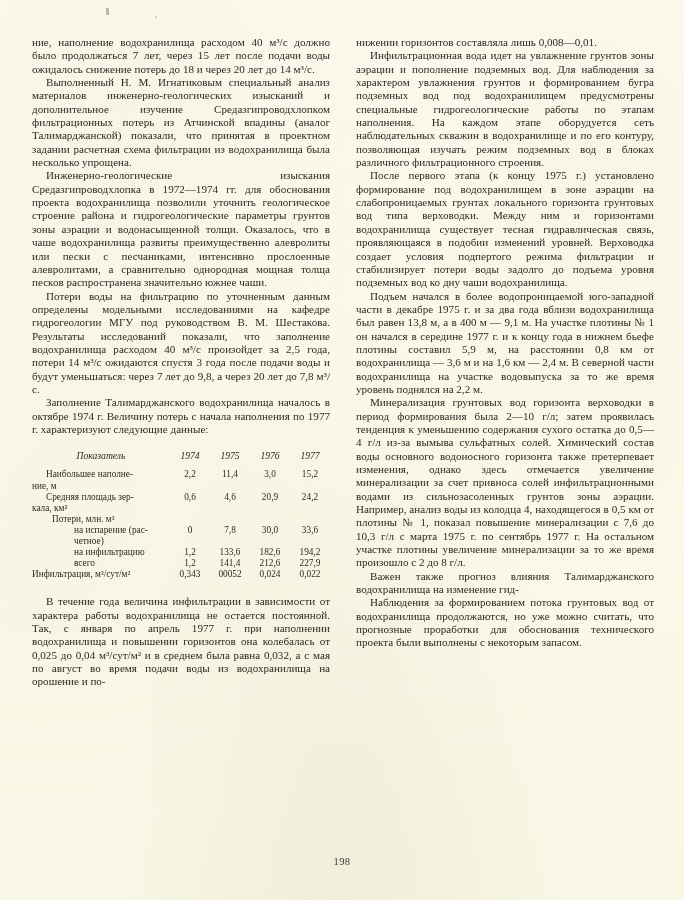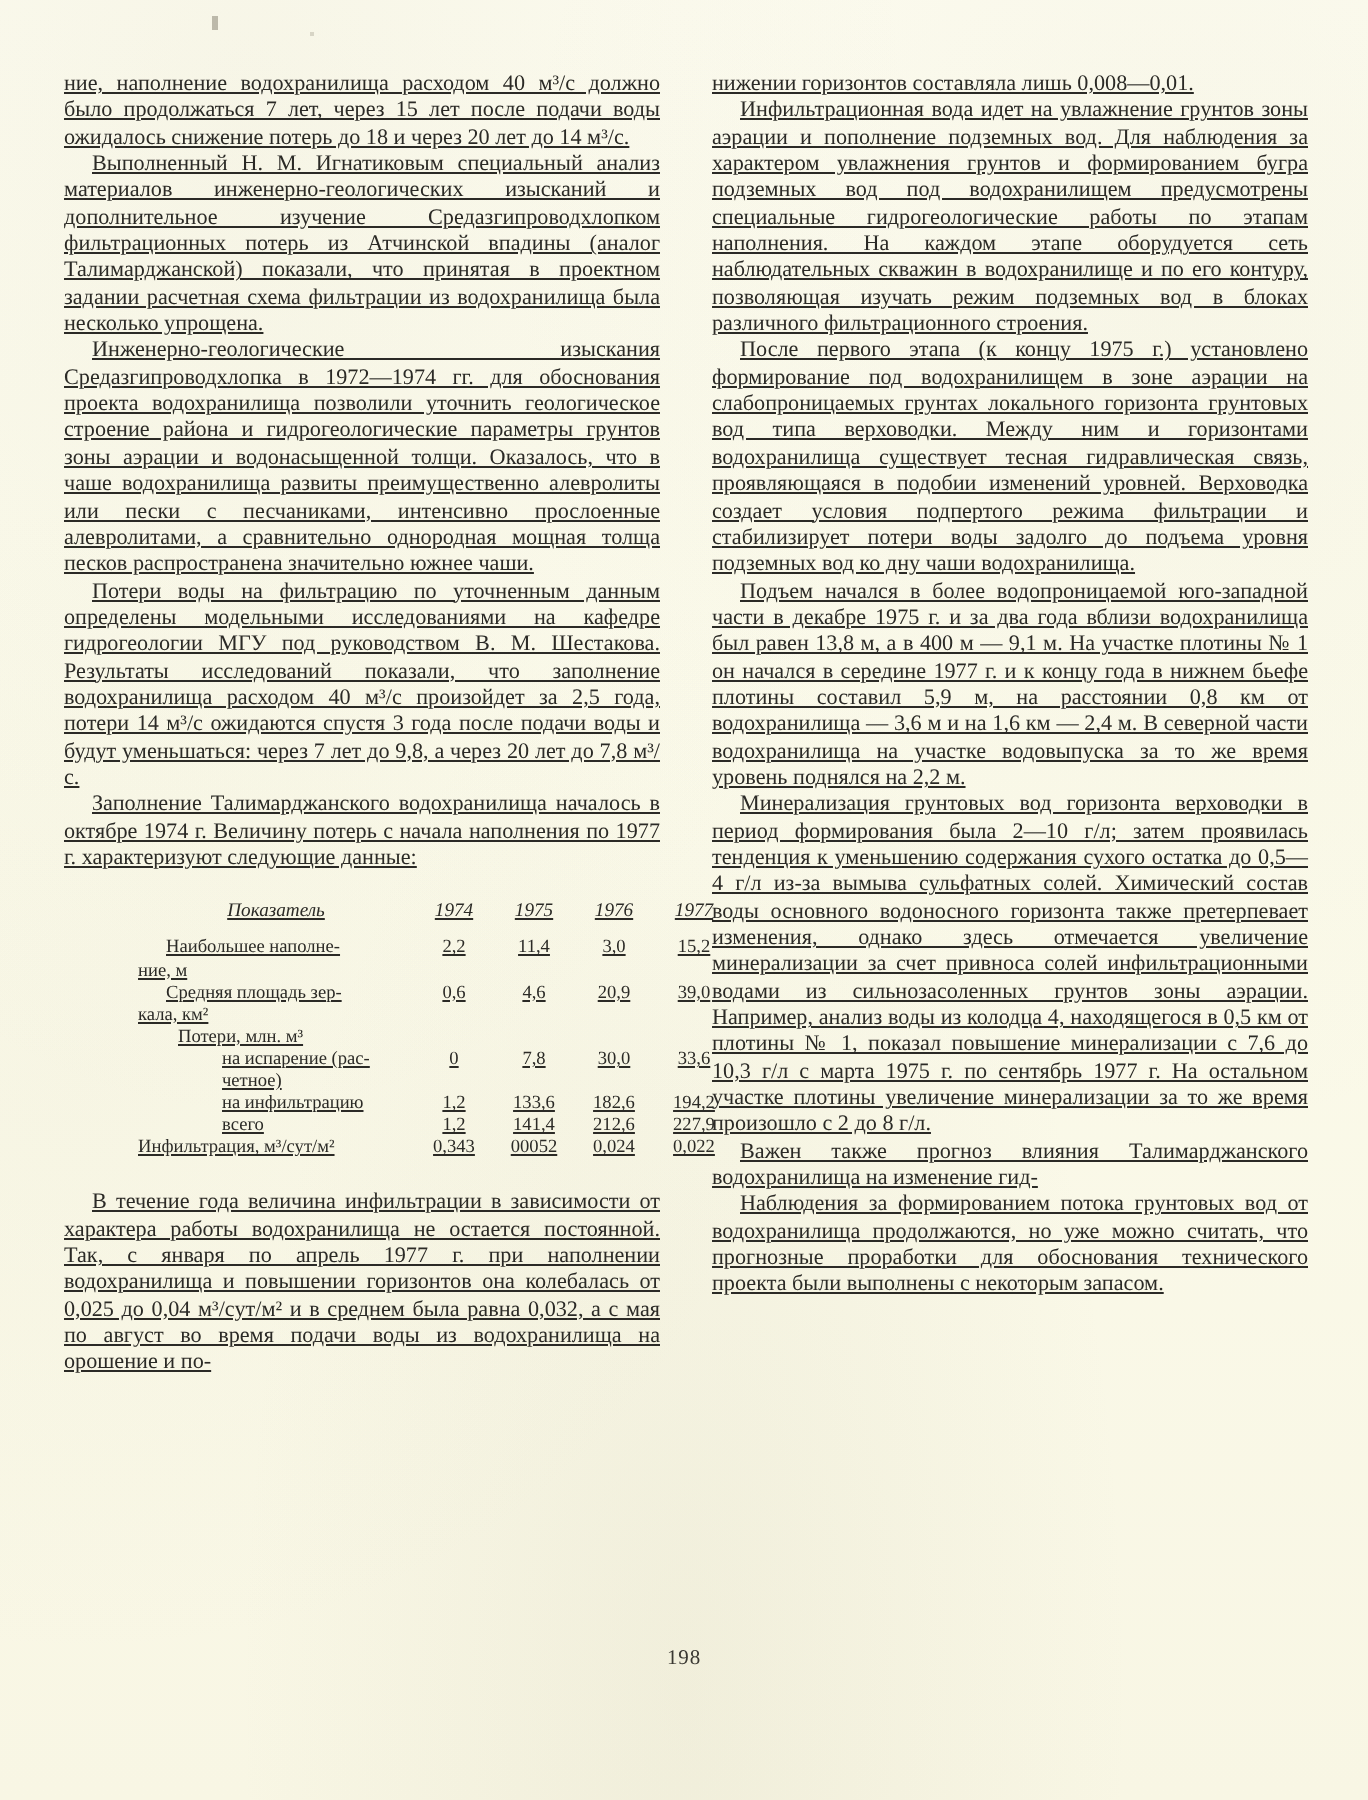--- a/index.html
+++ b/index.html
@@ -33,56 +33,54 @@
   }
   .col{
     position:absolute;
     top:0;
     width:298px;
     font-size:11.1px;
     line-height:13.35px;
     text-align:justify;
     text-justify:inter-word;
     hyphens:manual;
-    text-decoration:underline;
   }
   .col-left{left:0;}
   .col-right{left:324px;}
 
   p{margin:0;}
   p.ind{text-indent:14px;}
   p.noind{text-indent:0;}
 
   
   .tbl{
     margin-top:14px;
     margin-bottom:15px;
     width:100%;
     border-collapse:collapse;
     font-size:9.3px;
     line-height:11.1px;
-    margin-left:37px;
   }
   .tbl td,.tbl th{padding:0;border:0;vertical-align:top;font-weight:normal;}
   .tbl thead th{
     font-style:italic;
     font-size:9.6px;
     padding-bottom:8px;
   }
   .th-label{text-align:center;padding-left:22px;}
   .th-year{text-align:center;width:40px;}
   .cell-num{text-align:center;width:40px;white-space:nowrap;}
   .lbl{padding-right:6px;}
   .lbl-wrap{display:block;}
   .num-align{vertical-align:bottom;}
 
   .pageno{
     position:absolute;
     left:0;right:0;
-    top:824px;
+    top:856px;
     text-align:center;
     font-size:10.5px;
     letter-spacing:.4px;
     color:#3a3832;
   }
 </style>
 </head>
 <body>
 
 <div class="paper-grain"></div>
@@ -123,21 +121,21 @@
           </tr>
 
           <tr>
             <td class="lbl">
               <span class="lbl-wrap" style="padding-left:14px;">Средняя площадь зер-</span>
               <span class="lbl-wrap">кала, км²</span>
             </td>
             <td class="cell-num num-align">0,6</td>
             <td class="cell-num num-align">4,6</td>
             <td class="cell-num num-align">20,9</td>
-            <td class="cell-num num-align">39,0</td>
+            <td class="cell-num num-align">24,2</td>
           </tr>
 
           <tr>
             <td class="lbl">
               <span class="lbl-wrap" style="padding-left:20px;">Потери, млн. м³</span>
             </td>
             <td class="cell-num"></td>
             <td class="cell-num"></td>
             <td class="cell-num"></td>
             <td class="cell-num"></td>

